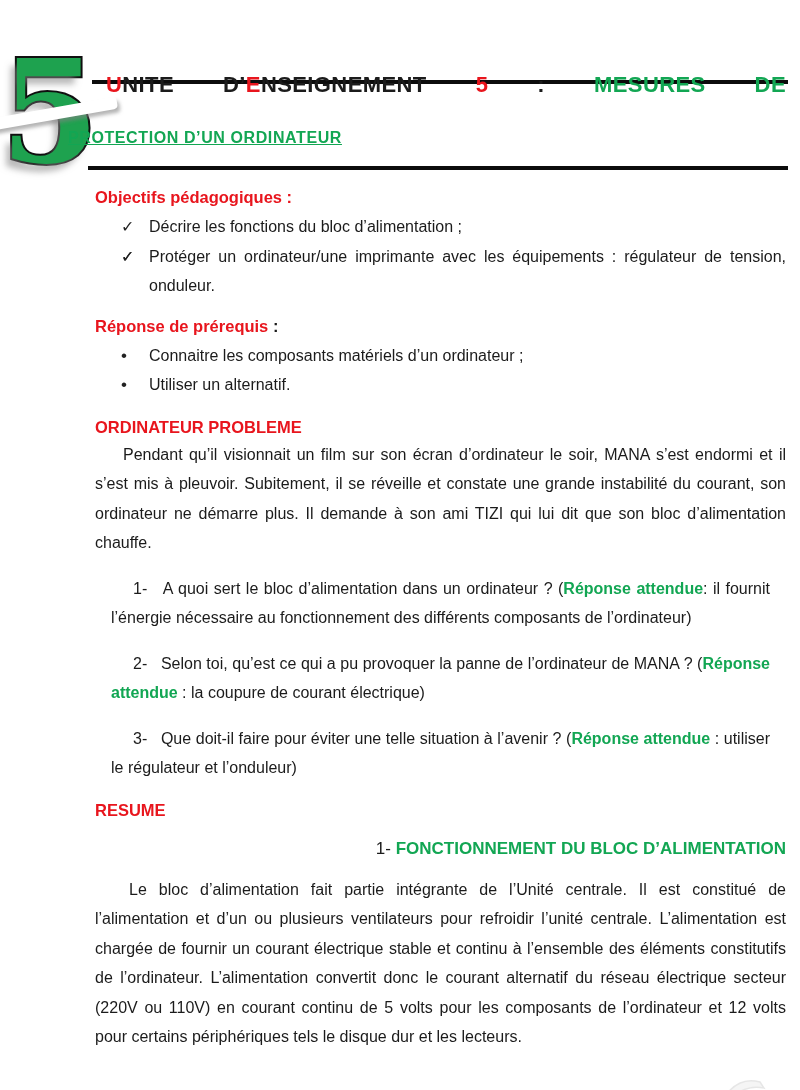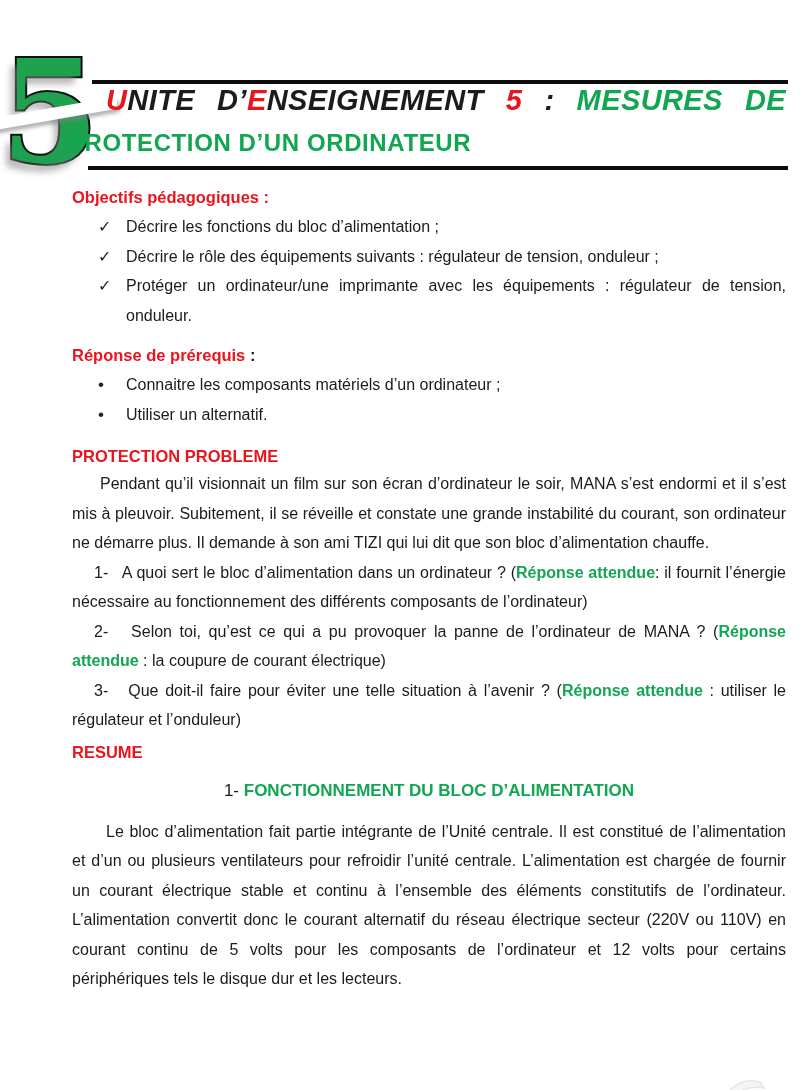--- a/index.html
+++ b/index.html
@@ -28,50 +28,50 @@
     color:#1ea24f;-webkit-text-stroke:4px #101010;paint-order:stroke fill;
     text-shadow:-6px 8px 6px rgba(130,130,130,0.55);
     z-index:2;
   }
   .badge-cut{
     position:absolute;left:-14px;top:108px;width:132px;height:12px;background:#ffffff;
     transform:rotate(-10deg);box-shadow:2px 4px 4px rgba(130,130,130,0.6);z-index:3;
     border-radius:4px;
   }
   .title-line1{
-    position:absolute;left:106px;right:14px;top:84px;
-    font-size:29px;font-weight:bold;letter-spacing:0.4px;
+    position:absolute;left:106px;right:14px;top:72px;
+    font-size:22px;font-weight:bold;letter-spacing:0.4px;
     text-align:justify;text-align-last:justify;white-space:normal;
     z-index:4;
-    font-style:italic;
   }
   .title-line2{
     position:absolute;left:68px;top:129px;
-    font-size:24px;font-weight:bold;letter-spacing:0.6px;color:var(--green);
+    font-size:16px;font-weight:bold;letter-spacing:0.6px;color:var(--green);
     z-index:4;
+    text-decoration:underline;
   }
 
   
-  .content{padding:0 14px 0 72px;font-size:16px;line-height:29.5px;text-align:justify;}
+  .content{padding:0 14px 0 95px;font-size:16px;line-height:29.5px;text-align:justify;}
   .h-red{font-size:16.5px;line-height:22px;font-weight:bold;color:var(--red);text-align:left;}
   .h-objectives{margin:10px 0 0 0;}
   .h-prerequisites{margin:14px 0 0 0;}
   .h-situation{margin:16px 0 0 0;}
   .h-resume{margin:6px 0 0 0;}
-  .h-functioning{margin:16px 0 0 0;font-size:17px;line-height:24px;font-weight:bold;text-align:center;}
+  .h-functioning{margin:16px 0 0 0;font-size:17px;line-height:24px;font-weight:bold;text-align:right;}
   .h-functioning .num{color:var(--ink);font-weight:normal;}
   .h-functioning .cap{color:var(--green);}
 
   ul.doc-list{list-style:none;margin:4px 0 0 0;padding:0;}
   ul.doc-list li{position:relative;padding-left:54px;margin:0;}
   ul.doc-list li .marker{position:absolute;left:26px;top:0;color:#222;}
   ul.bullet-list li .marker{font-size:17px;}
 
   p.para{margin:2px 0 0 0;text-indent:28px;}
-  p.question{margin:0;text-indent:22px;}
+  p.question{margin:16px;text-indent:22px;}
   p.body-final{margin:14px 0 0 0;text-indent:34px;}
 
   .c-red{color:var(--red);}
   .c-green{color:var(--green);}
   .c-black{color:var(--ink);}
   .seg-b{font-weight:bold;}
 
   .cursor-artifact{
     position:absolute;right:28px;bottom:-10px;width:52px;height:26px;
     opacity:0.45;z-index:1;
@@ -94,41 +94,40 @@
   <div class="content">
 
     <div class="h-red h-objectives">Objectifs pédagogiques :</div>
     <ul class="doc-list check-list">
       <li>
         <span class="marker">✓</span>
         <span>Décrire les fonctions du bloc d’alimentation ;</span>
       </li>
       <li>
         <span class="marker">✓</span>
-        <span>Décrire le rôle des équipements suivants : régulateur de tension, onduleur ;</span>
       </li>
       <li>
         <span class="marker">✓</span>
         <span>Protéger un ordinateur/une imprimante avec les équipements : régulateur de tension, onduleur.</span>
       </li>
     </ul>
 
     <div class="h-red h-prerequisites"><span class="c-red seg-b">Réponse de prérequis</span><span class="c-black seg-b"> :</span></div>
     <ul class="doc-list bullet-list">
       <li>
         <span class="marker">•</span>
         <span>Connaitre les composants matériels d’un ordinateur ;</span>
       </li>
       <li>
         <span class="marker">•</span>
         <span>Utiliser un alternatif.</span>
       </li>
     </ul>
 
-    <div class="h-red h-situation">PROTECTION PROBLEME</div>
+    <div class="h-red h-situation">ORDINATEUR PROBLEME</div>
     <p class="para">Pendant qu’il visionnait un film sur son écran d’ordinateur le soir, MANA s’est endormi et il s’est mis à pleuvoir. Subitement, il se réveille et constate une grande instabilité du courant, son ordinateur ne démarre plus. Il demande à son ami TIZI qui lui dit que son bloc d’alimentation chauffe.</p>
     <p class="question"><span class="c-black">1-&nbsp;&nbsp; A quoi sert le bloc d’alimentation dans un ordinateur ? (</span><span class="c-green seg-b">Réponse attendue</span><span class="c-black">: il fournit l’énergie nécessaire au fonctionnement des différents composants de l’ordinateur)</span></p>
     <p class="question"><span class="c-black">2-&nbsp;&nbsp; Selon toi, qu’est ce qui a pu provoquer la panne de l’ordinateur de MANA ? (</span><span class="c-green seg-b">Réponse attendue</span><span class="c-black"> : la coupure de courant électrique)</span></p>
     <p class="question"><span class="c-black">3-&nbsp;&nbsp; Que doit-il faire pour éviter une telle situation à l’avenir ? (</span><span class="c-green seg-b">Réponse attendue</span><span class="c-black"> : utiliser le régulateur et l’onduleur)</span></p>
 
     <div class="h-red h-resume">RESUME</div>
 
     <div class="h-functioning">
       <span class="num">1- </span><span class="cap">FONCTIONNEMENT DU BLOC D’ALIMENTATION</span>
     </div>

